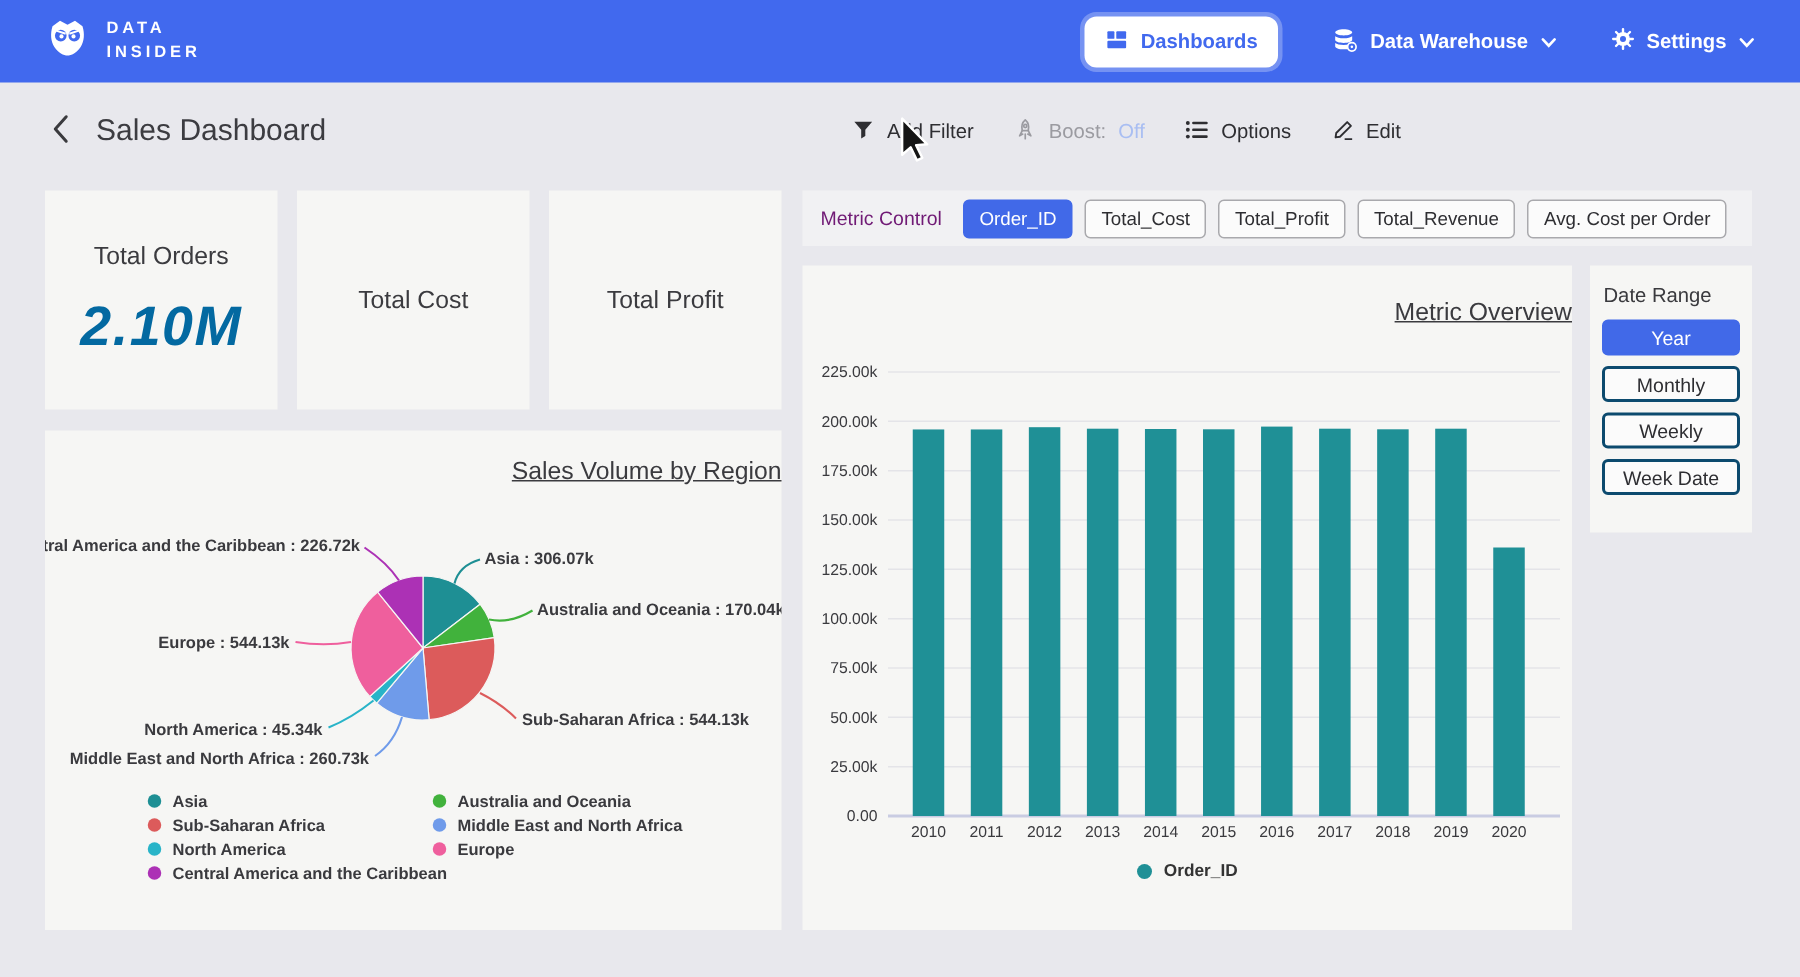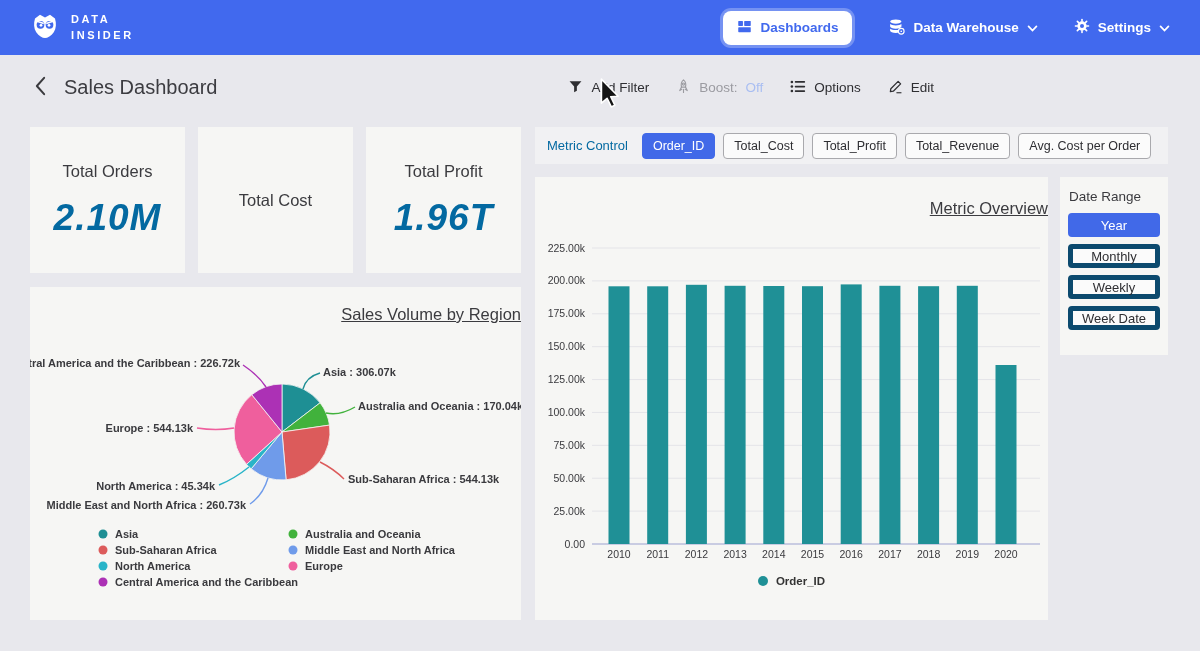--- a/index.html
+++ b/index.html
@@ -61,37 +61,37 @@
     position:absolute; left:0; right:0; top:398px; z-index:2;
     display:flex; align-items:center; justify-content:center; gap:8px;
     font-size:11.5px; font-weight:bold; color:#333;
   }
   .legend-dot { width:10px; height:10px; border-radius:50%; display:inline-block; }
   
   .metric-strip {
     position:absolute; left:535px; top:127px; width:633px; height:37px;
     background:#f1f1f3; display:flex; align-items:center; gap:8px; padding:0 12px;
   }
-  .metric-label { font-size:13px; color:#0369a1; margin-right:6px; }
+  .metric-label { font-size:13px; color:#701a75; margin-right:6px; }
   .chip {
     font-family:inherit; font-size:12.5px; color:#2e2e32;
     background:#fbfbfb; border:1px solid #a9a9ad; border-radius:4px;
     padding:5px 10px; cursor:pointer; white-space:nowrap;
   }
   .chip.selected { background:var(--accent,#4169e8); border-color:var(--accent,#4169e8); color:#fff; }
   
   .date-panel {
     position:absolute; left:1060px; top:177px; width:108px; height:178px;
     background:var(--panel-bg,#f6f6f4);
   }
   .date-label { font-size:13.5px; color:#3a3a3e; padding:12px 0 9px 9px; }
   .date-btn {
     display:block; width:92px; height:24px; margin:0 auto 7px;
     font-family:inherit; font-size:13px; color:#2e2e32;
-    background:#fbfbfb; border:5px solid #0c4a6e; border-radius:4px; cursor:pointer;
+    background:#fbfbfb; border:2px solid #0c4a6e; border-radius:4px; cursor:pointer;
   }
   .date-btn.selected { background:var(--accent,#4169e8); border-color:var(--accent,#4169e8); color:#fff; }
   
   .cursor { position:absolute; left:599px; top:78px; z-index:50; pointer-events:none; }
 </style>
 </head>
 <body style="--nav-blue: #4169ee; --accent: #4169e8; --page-bg: #e8e8ed; --panel-bg: #f6f6f4; --boost-off: #a9bef2;">
 
 <header class="topnav">
   <div class="brand">
@@ -222,21 +222,20 @@
 <div class="kpi-row" id="kpi-row">
     <div class="kpi-card">
       <div class="kpi-label">Total Orders</div>
       <div class="kpi-value">2.10M</div>
     </div>
     <div class="kpi-card">
       <div class="kpi-label">Total Cost</div>
     </div>
     <div class="kpi-card">
       <div class="kpi-label">Total Profit</div>
-      <div class="kpi-value">1.96T</div>
     </div>
   </div>
 
 <section class="pie-panel">
   <h2 class="panel-title">Sales Volume by Region</h2>
   <svg id="pie-svg" width="491" height="333">
       <path d="M252,145 L252.0,97.0 A48,48 0 0 1 290.1,115.8 Z" fill="#1e8f94" stroke="#f6f6f4" stroke-width="0.8"></path>
       <path d="M273,102 Q276,90 290,86" stroke="#1e8f94" fill="none" stroke-width="1.4"></path>
       <text x="293" y="89" text-anchor="start">Asia : 306.07k</text>
       <path d="M252,145 L290.1,115.8 A48,48 0 0 1 299.5,138.1 Z" fill="#41b23c" stroke="#f6f6f4" stroke-width="0.8"></path>

